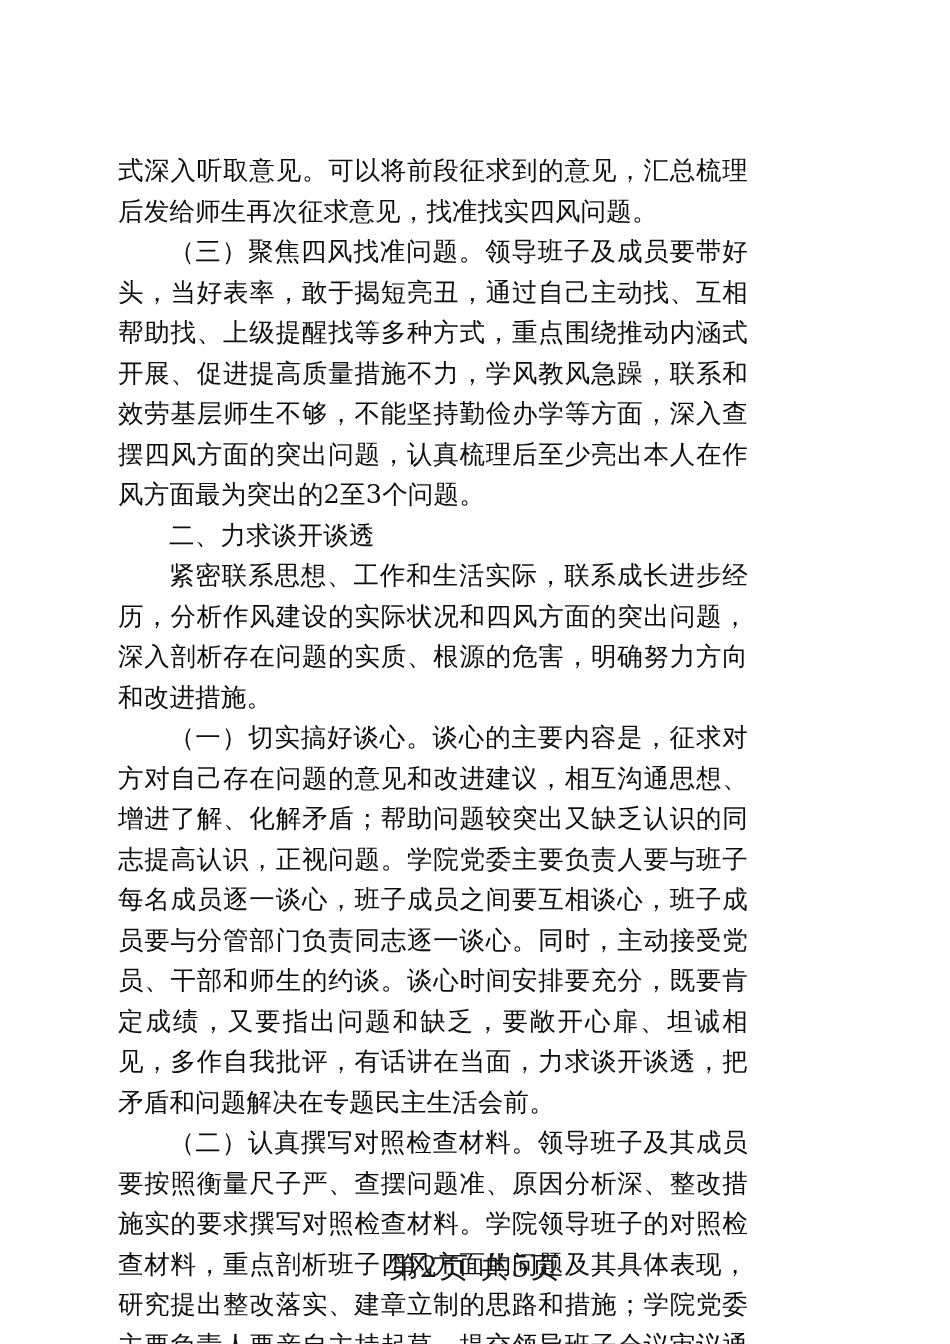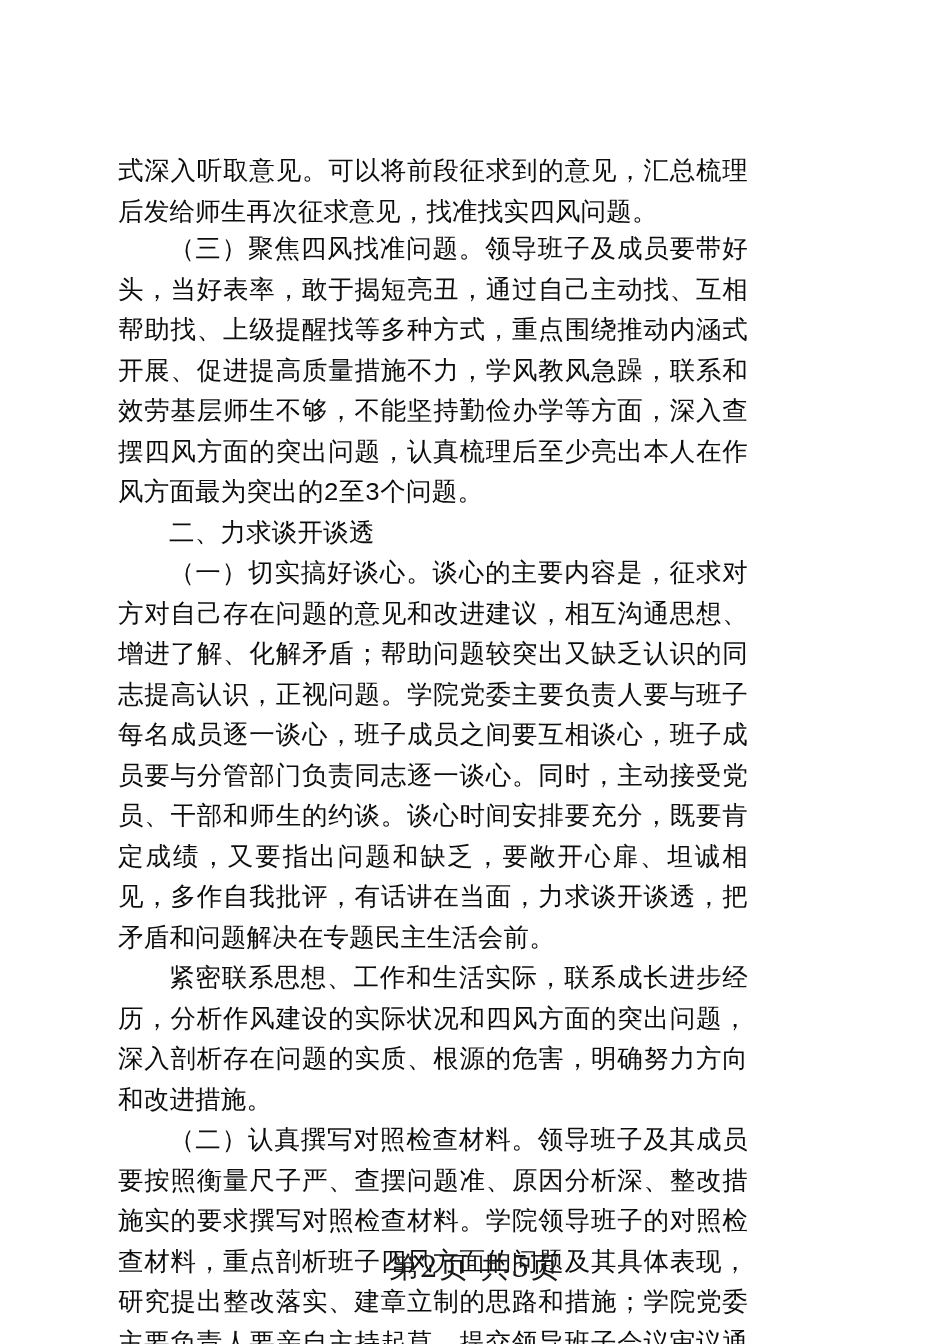--- a/index.html
+++ b/index.html
@@ -32,21 +32,20 @@
     text-justify: inter-ideograph;
     letter-spacing: 0.2px;
     color: #0d0d0d;
   }
   .doc-body p {
     margin: 0;
     padding: 0;
   }
   .p-indent {
     text-indent: 2em;
-    font-family: Liberation Mono, monospace;
   }
   .p-noindent {
     text-indent: 0;
   }
   .footer {
     position: absolute;
     left: 0;
     right: 0;
     bottom: 56px;
     text-align: center;
@@ -61,21 +60,21 @@
   }
 </style>
 </head>
 <body>
 
 <div class="page">
   <div class="doc-body">
     <p class="p-noindent">式深入听取意见。可以将前段征求到的意见，汇总梳理后发给师生再次征求意见，找准找实四风问题。</p>
     <p class="p-indent">（三）聚焦四风找准问题。领导班子及成员要带好头，当好表率，敢于揭短亮丑，通过自己主动找、互相帮助找、上级提醒找等多种方式，重点围绕推动内涵式开展、促进提高质量措施不力，学风教风急躁，联系和效劳基层师生不够，不能坚持勤俭办学等方面，深入查摆四风方面的突出问题，认真梳理后至少亮出本人在作风方面最为突出的2至3个问题。</p>
     <p class="p-indent">二、力求谈开谈透</p>
+    <p class="p-indent">紧密联系思想、工作和生活实际，联系成长进步经历，分析作风建设的实际状况和四风方面的突出问题，深入剖析存在问题的实质、根源的危害，明确努力方向和改进措施。</p>
     <p class="p-indent">（一）切实搞好谈心。谈心的主要内容是，征求对方对自己存在问题的意见和改进建议，相互沟通思想、增进了解、化解矛盾；帮助问题较突出又缺乏认识的同志提高认识，正视问题。学院党委主要负责人要与班子每名成员逐一谈心，班子成员之间要互相谈心，班子成员要与分管部门负责同志逐一谈心。同时，主动接受党员、干部和师生的约谈。谈心时间安排要充分，既要肯定成绩，又要指出问题和缺乏，要敞开心扉、坦诚相见，多作自我批评，有话讲在当面，力求谈开谈透，把矛盾和问题解决在专题民主生活会前。</p>
-    <p class="p-indent">紧密联系思想、工作和生活实际，联系成长进步经历，分析作风建设的实际状况和四风方面的突出问题，深入剖析存在问题的实质、根源的危害，明确努力方向和改进措施。</p>
     <p class="p-indent">（二）认真撰写对照检查材料。领导班子及其成员要按照衡量尺子严、查摆问题准、原因分析深、整改措施实的要求撰写对照检查材料。学院领导班子的对照检查材料，重点剖析班子四风方面的问题及其具体表现，研究提出整改落实、建章立制的思路和措施；学院党委主要负责人要亲自主持起草，提交领导班子会议审议通过，并在一定范围通报。每名领导班子成员都要自己动手撰写对照检查材料，报学院党委主要负责人审阅，内容主要包括：遵守党的政治纪律情况；贯彻中央八项规定精神、始终坚持弘扬两个务必、转变作风方面的根本情况；查找四风方面存在的突出问题；产生问题的原因分析；今后的努力方向和改进措施。特别是要把师生反映强烈的车轮上的铺张、人情消费、职务消费、三公经费开支过大等作为重要内容，逐</p>
   </div>
 </div>
 
 <div class="footer">
   <span>第2页</span><span class="sep"></span><span>共5页</span>
 </div>
 
 </body></html>

